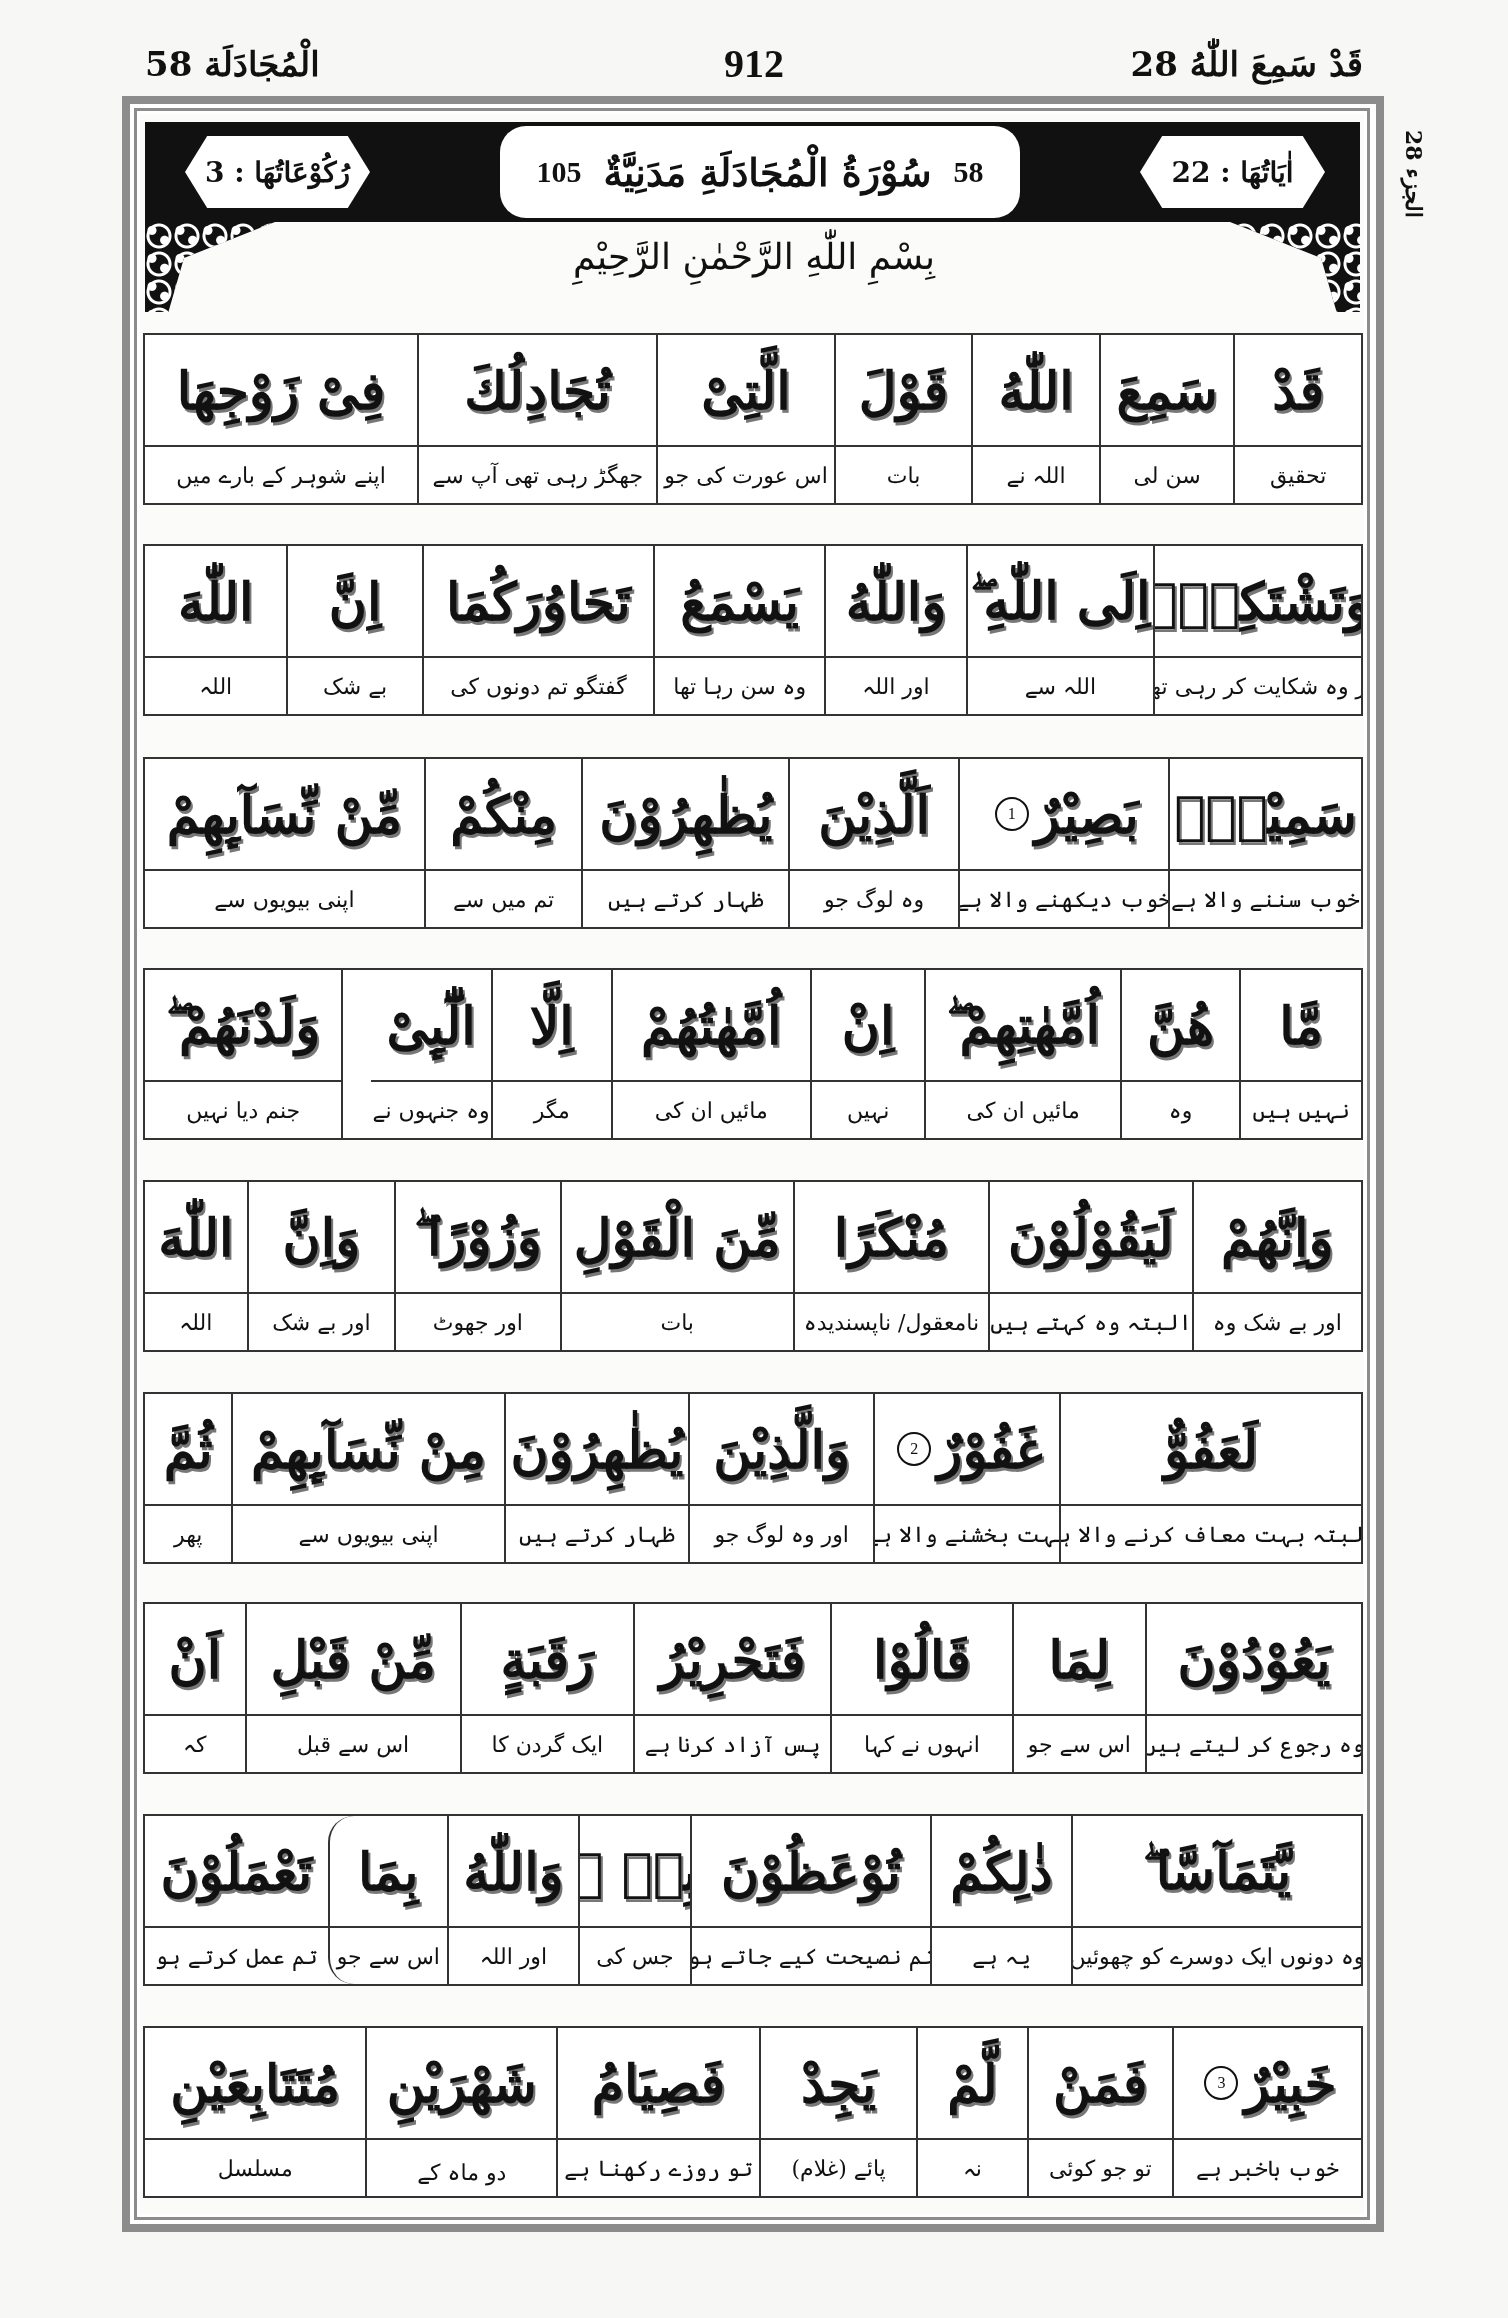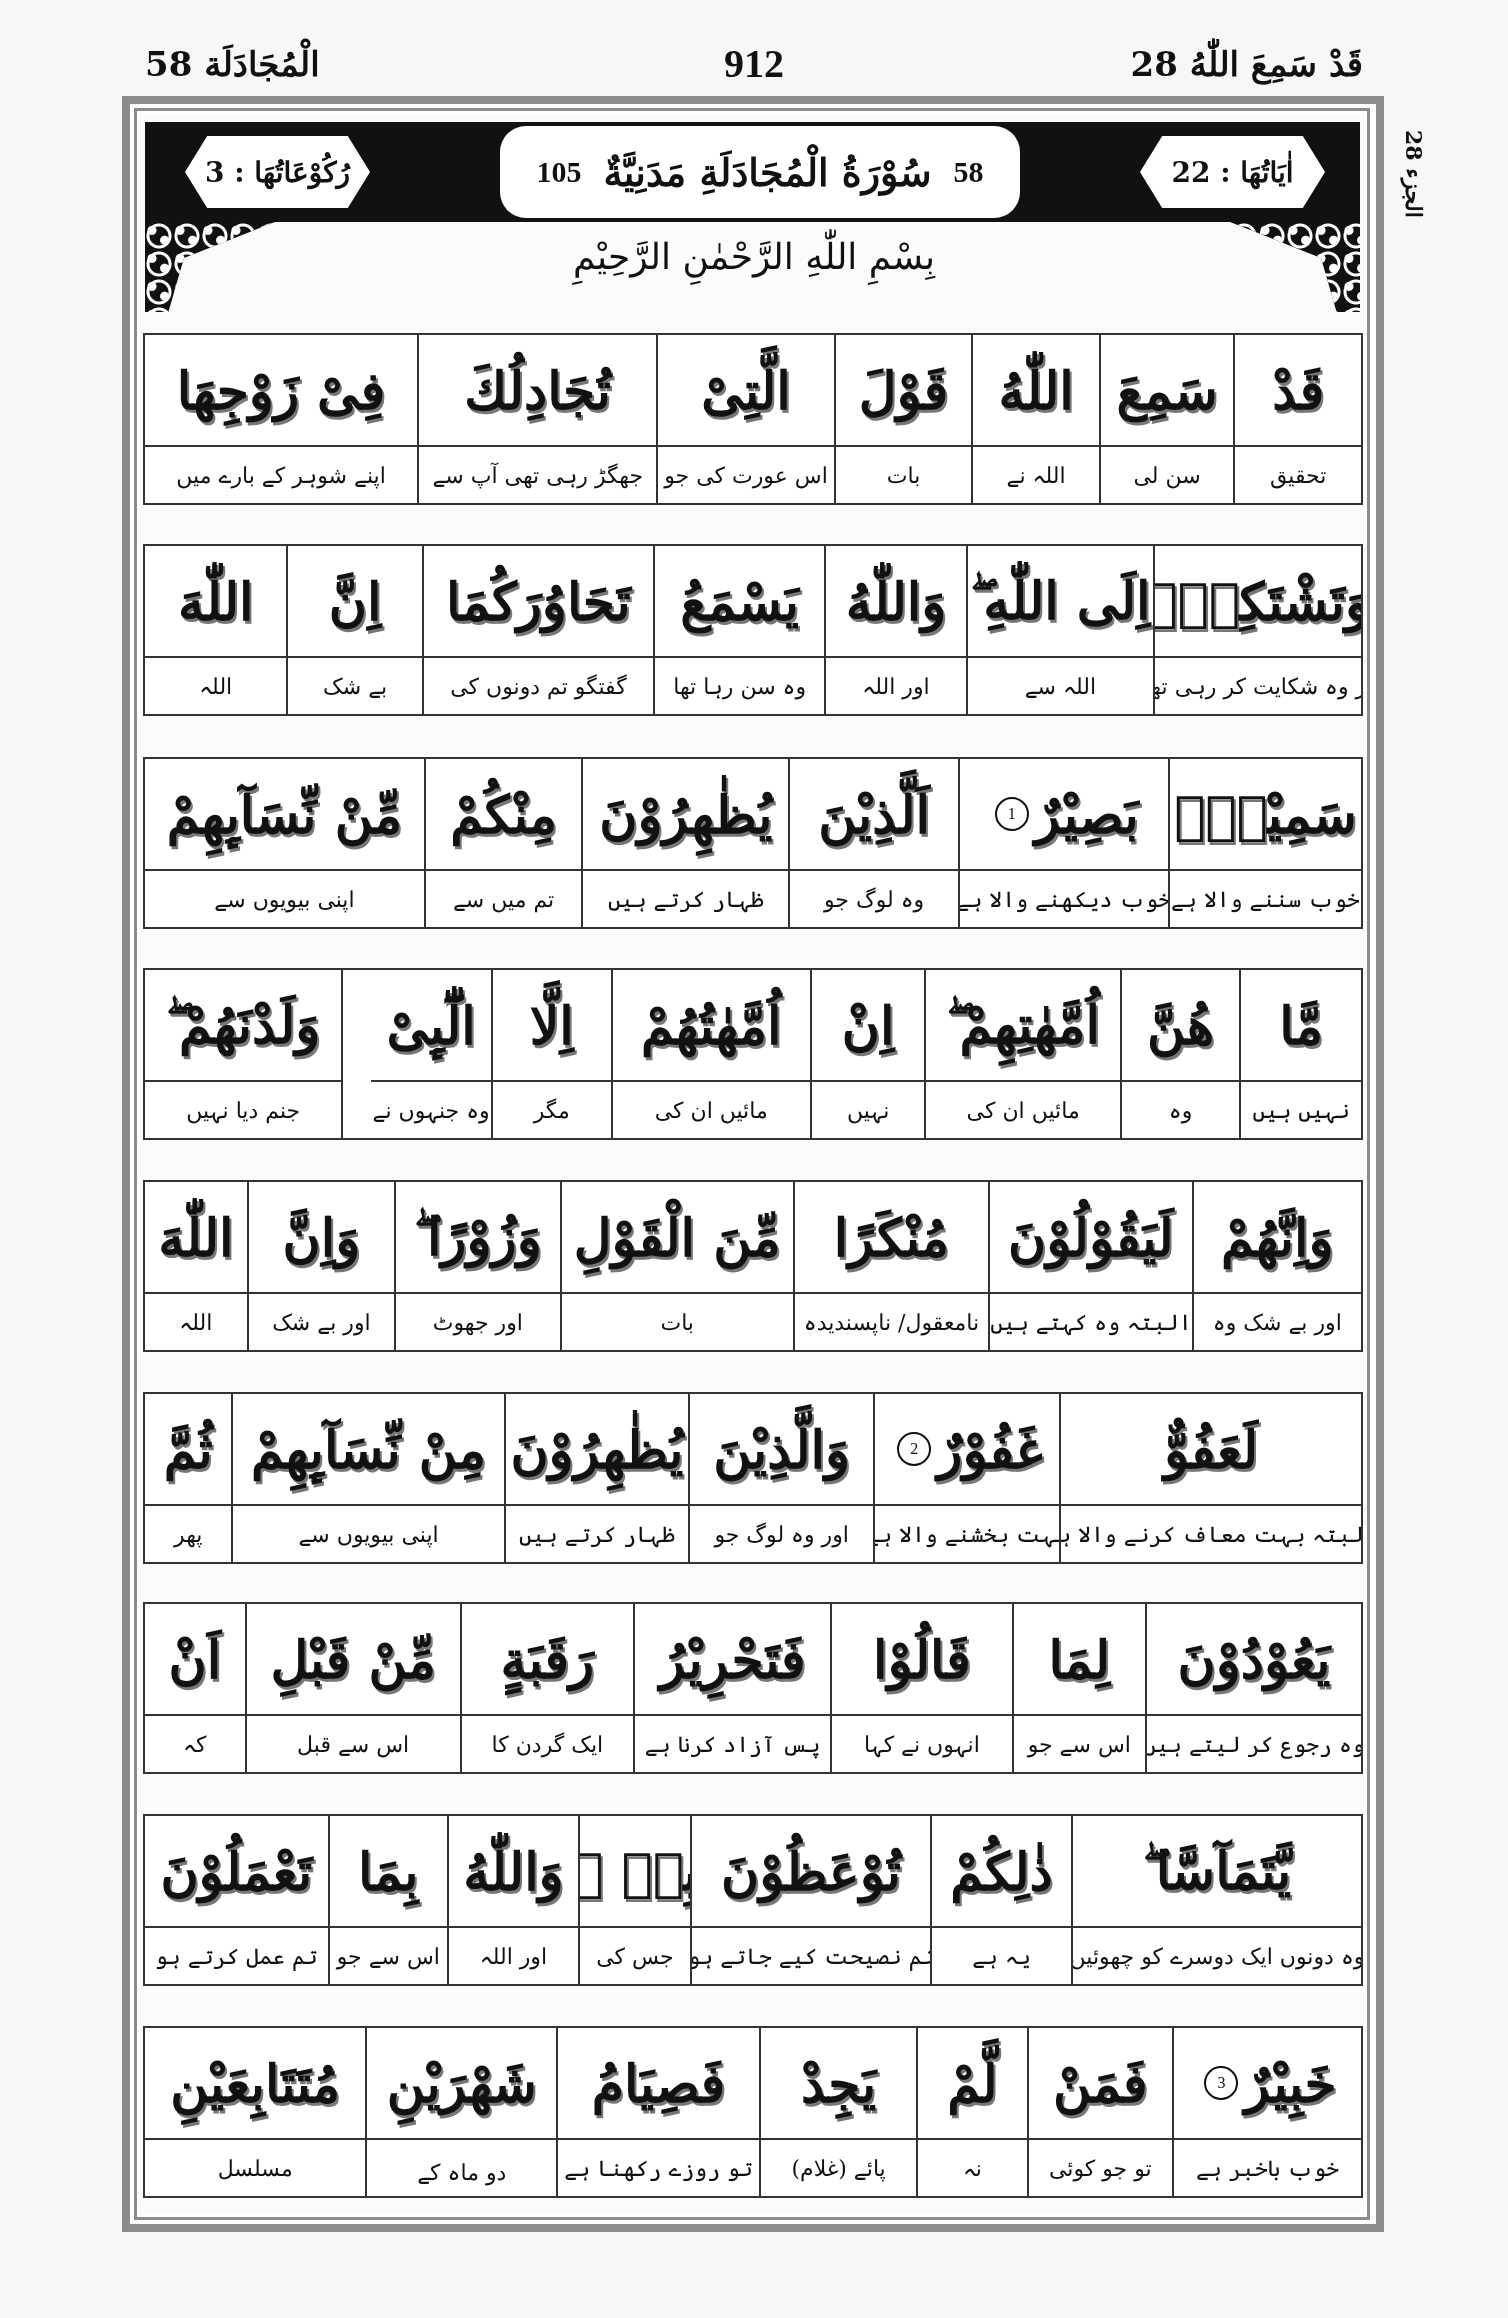--- a/index.html
+++ b/index.html
@@ -414,21 +414,21 @@
           <span>بِهٖ ۖ</span>
         </div>
         <div class="ur">جس کی</div>
       </div>
       <div class="cell" style="width: 132px;">
         <div class="ar">
           <span>وَاللّٰهُ</span>
         </div>
         <div class="ur">اور اللہ</div>
       </div>
-      <div class="cell" style="width: 120px;">
+      <div class="cell" style="width: 120px; border-radius: 26px;">
         <div class="ar">
           <span>بِمَا</span>
         </div>
         <div class="ur">اس سے جو</div>
       </div>
       <div class="cell" style="width: 184px;">
         <div class="ar">
           <span>تَعْمَلُوْنَ</span>
         </div>
         <div class="ur">تم عمل کرتے ہو</div>

